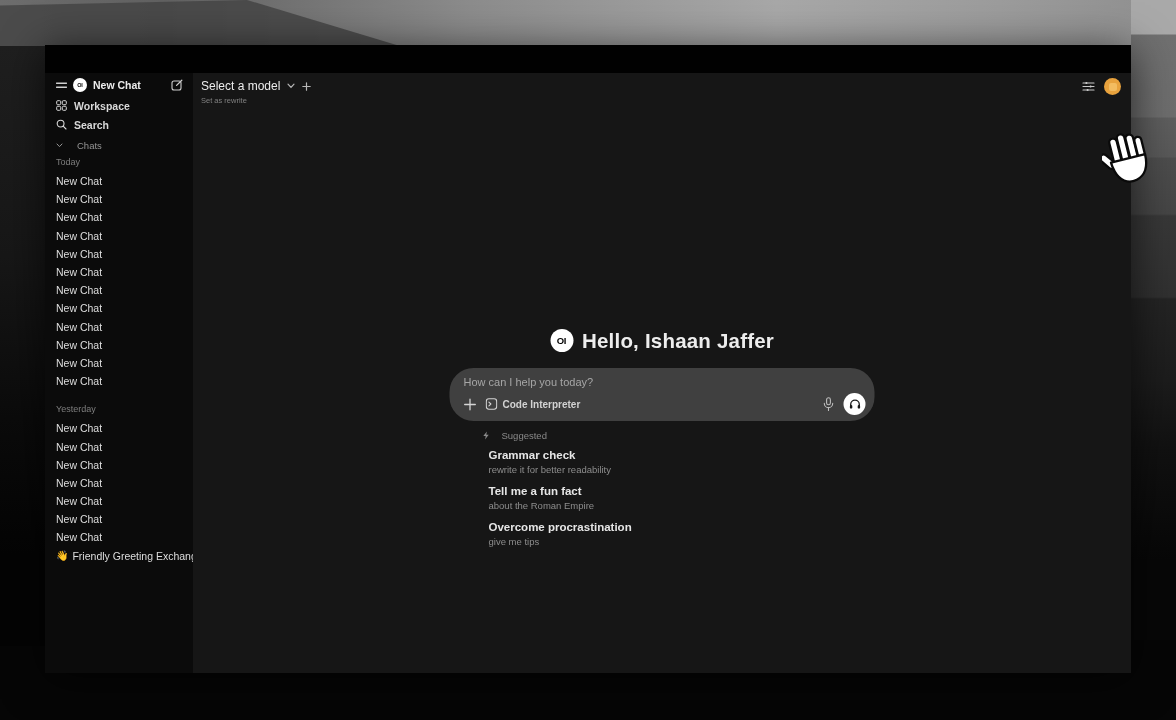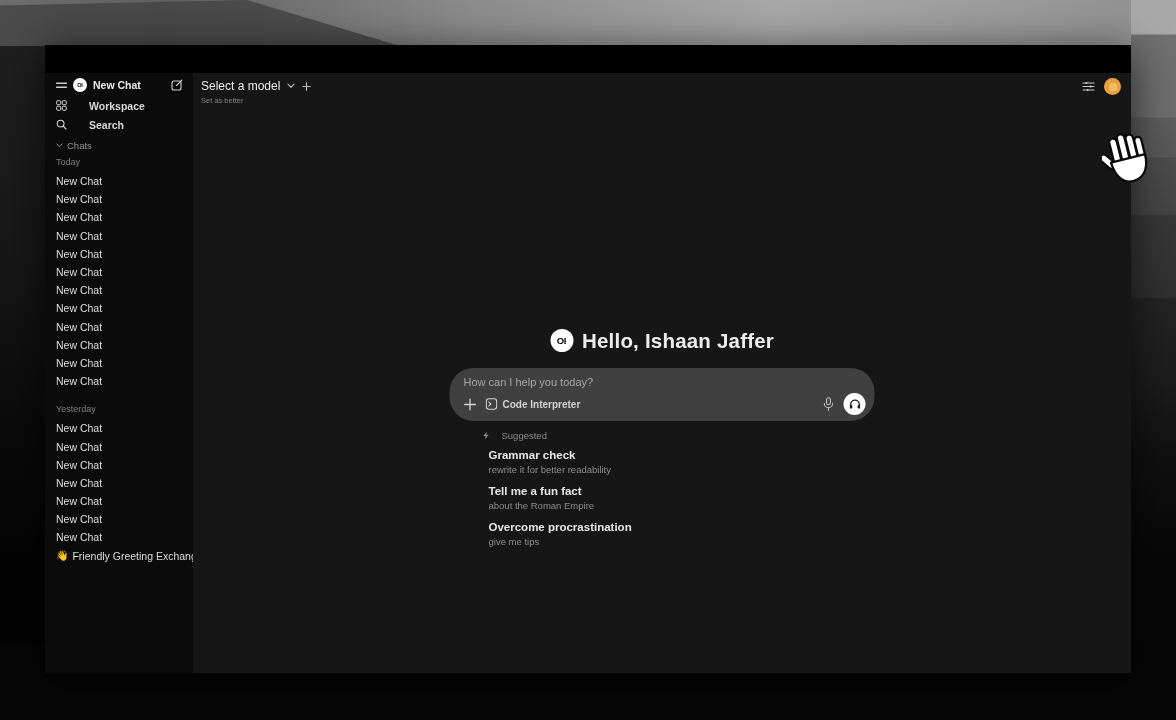--- a/index.html
+++ b/index.html
@@ -23,23 +23,23 @@
   .win-strip { height:28px; background:#010101; }
   .win-body { display:flex; height:600px; }
 
   
   .sidebar { width:148px; background:#0b0b0b; display:flex; flex-direction:column; overflow:hidden; }
   .sb-header { margin:4px 10px 0 11px; height:16px; display:flex; align-items:center; gap:6px; }
   .sb-logo { width:14px; height:14px; border-radius:50%; background:#fff; color:#000;
     font-size:5.5px; font-weight:700; display:flex; align-items:center; justify-content:center; letter-spacing:-.2px; flex:none; }
   .sb-title { font-size:10.5px; font-weight:700; color:#ececec; flex:1; white-space:nowrap; }
   .sb-nav { margin-top:3px; }
-  .sb-nav-item { height:19px; padding:0 11px; display:flex; align-items:center; gap:22px;
+  .sb-nav-item { height:19px; padding:0 11px; display:flex; align-items:center; gap:7px;
     font-size:10.5px; font-weight:600; color:#d9d9d9; cursor:pointer; }
-  .sb-chats { margin-top:5px; height:12px; padding:0 11px; display:flex; align-items:center; gap:4px;
+  .sb-chats { margin-top:5px; height:12px; padding:0 11px; display:flex; align-items:center; gap:14px;
     font-size:9.5px; color:#949494; }
   .sb-sections { flex:1; overflow:hidden; }
   .sb-section-label { padding:0 11px; margin:5px 0 4px; height:12px; line-height:12px;
     font-size:9px; color:#7e7e7e; }
   .sb-chat-item { height:18.2px; padding:0 11px; display:flex; align-items:center; gap:4px;
     font-size:10.5px; color:#dedede; white-space:nowrap; cursor:pointer; }
   .sb-chat-item:first-of-type { margin-top:4px; }
   .sb-section-label:not(:first-child) { margin-top:13px; }
   .chat-emoji { font-size:10px; color:#f2c238; }
 
@@ -208,21 +208,21 @@
         <div class="model-bar">
           <div class="model-row">
             <span class="model-label">Select a model</span>
             <svg class="icon" width="8" height="6" viewBox="0 0 8 6">
               <path d="M1 1.2 L4 4.4 L7 1.2" stroke="#b7b7b7" stroke-width="1.2" fill="none" stroke-linecap="round"></path>
             </svg>
             <svg class="icon" width="9" height="9" viewBox="0 0 9 9">
               <path d="M4.5 0.8v7.4M0.8 4.5h7.4" stroke="#b7b7b7" stroke-width="1.2" stroke-linecap="round"></path>
             </svg>
           </div>
-          <div class="set-default">Set as better</div>
+          <div class="set-default">Set as rewrite</div>
         </div>
 
         <div class="top-actions">
           <svg class="icon" width="13" height="13" viewBox="0 0 13 13">
             <path d="M1 3h11M1 6.5h11M1 10h11" stroke="#c9c9c9" stroke-width="1.2" stroke-linecap="round"></path>
             <rect x="3.4" y="1.9" width="2" height="2.2" rx="0.8" fill="#c9c9c9"></rect>
             <rect x="7.6" y="5.4" width="2" height="2.2" rx="0.8" fill="#c9c9c9"></rect>
             <rect x="4.6" y="8.9" width="2" height="2.2" rx="0.8" fill="#c9c9c9"></rect>
           </svg>
           <div class="avatar"></div>

